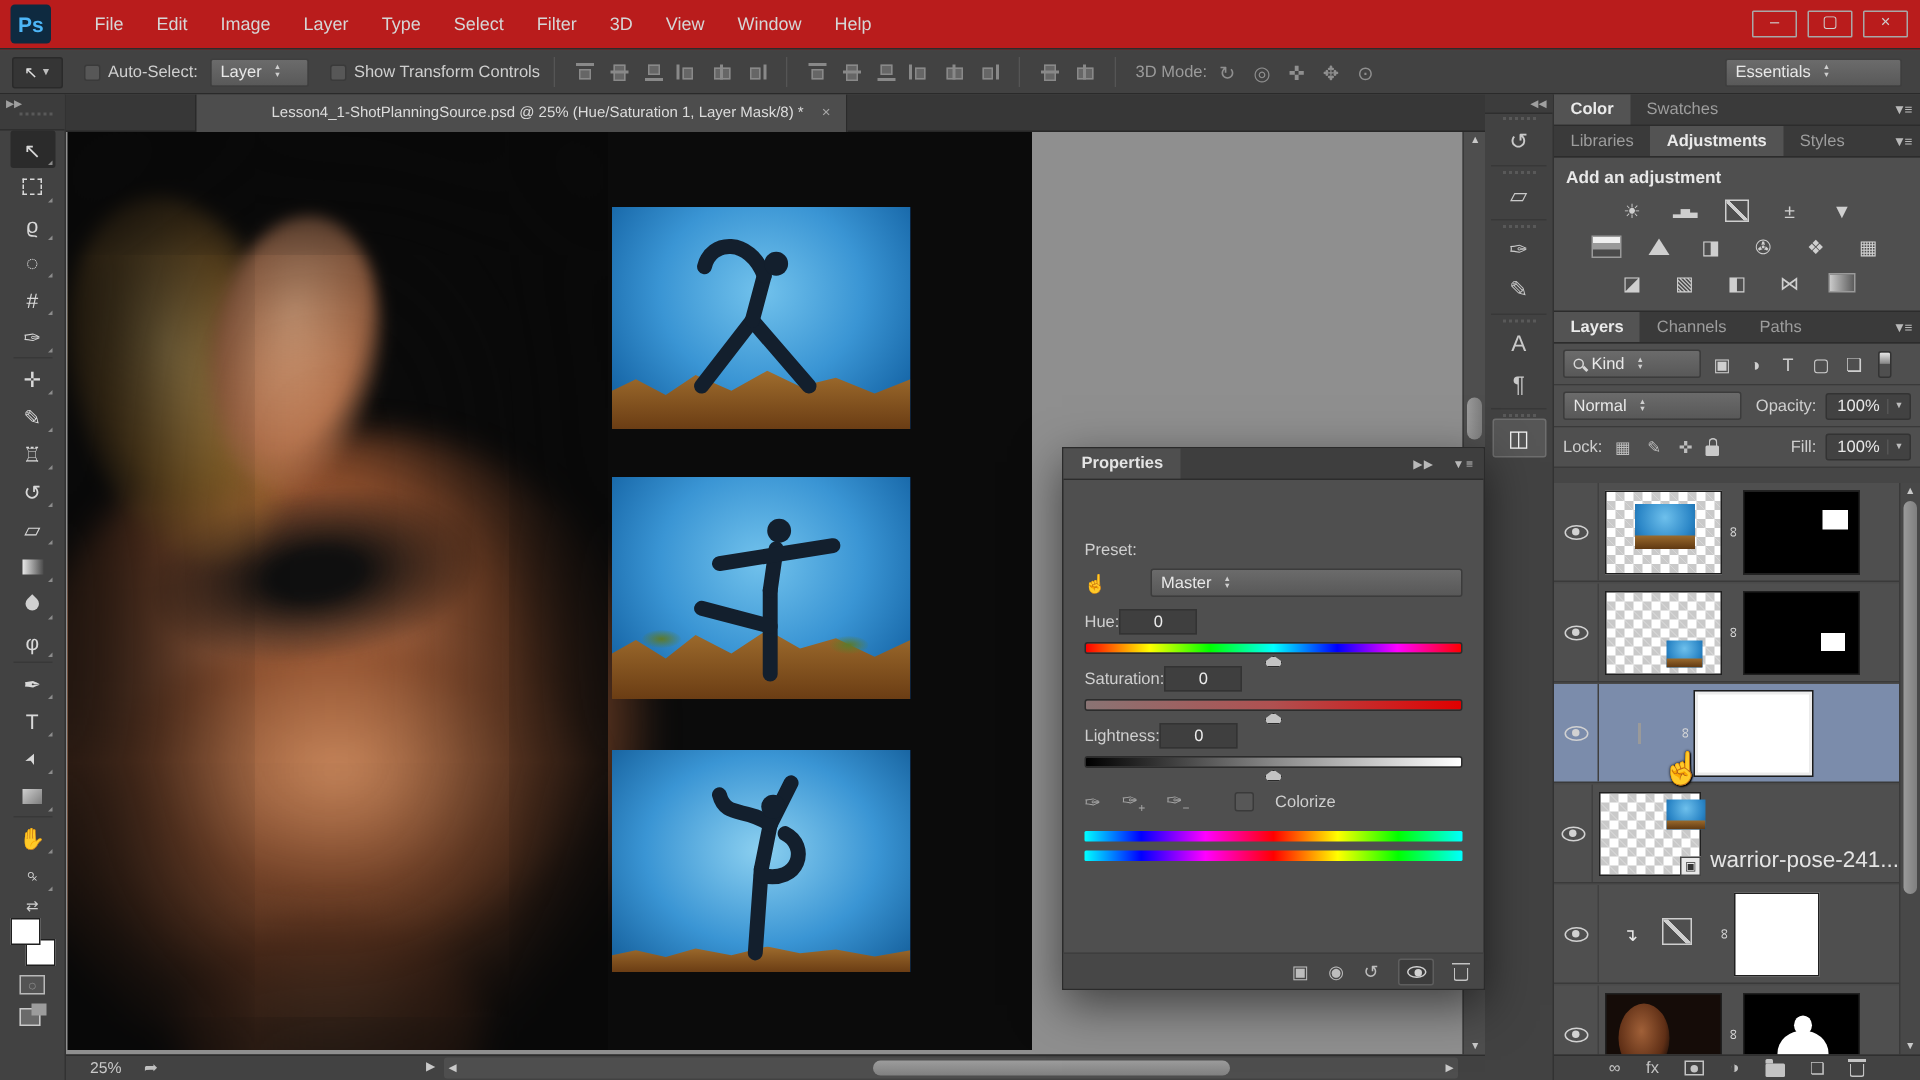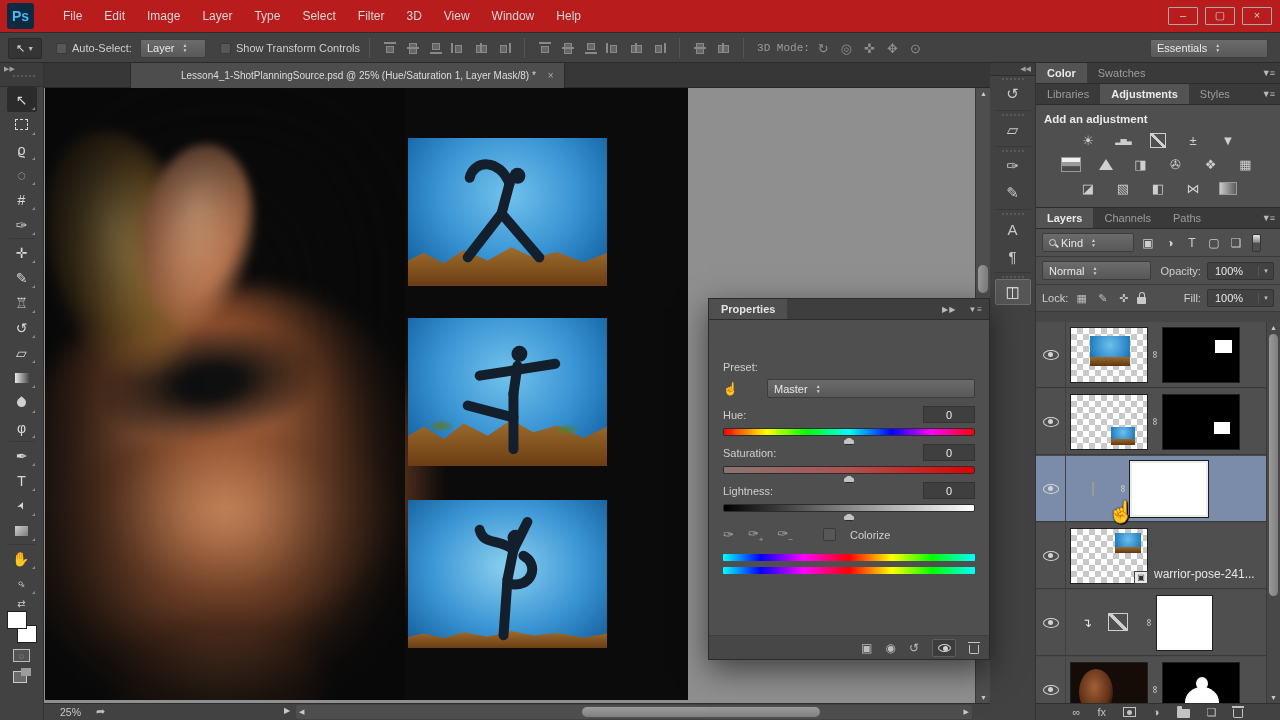--- a/index.html
+++ b/index.html
@@ -36,21 +36,21 @@
   .al-group { display:flex; gap:9px; margin:0 4px; }
   .al { width:14px; height:12px; position:relative; opacity:.5; }
   .al::before { content:''; position:absolute; background:#d0d0d0; }
   .al::after  { content:''; position:absolute; background:#8a8a8a; border:1px solid #d0d0d0; }
   .al.t::before { left:1px; right:1px; top:0; height:2px; } .al.t::after { left:3px; top:4px; width:6px; height:5px; }
   .al.mv::before{ left:1px; right:1px; top:5px; height:2px; z-index:1;} .al.mv::after{ left:3px; top:1px; width:6px; height:9px; }
   .al.b::before { left:1px; right:1px; bottom:0; height:2px; } .al.b::after { left:3px; bottom:4px; width:6px; height:5px; }
   .al.l::before { top:1px; bottom:1px; left:0; width:2px; } .al.l::after { top:3px; left:4px; width:5px; height:6px; }
   .al.mh::before{ top:1px; bottom:1px; left:6px; width:2px; z-index:1;} .al.mh::after{ top:3px; left:2px; width:9px; height:6px; }
   .al.r::before { top:1px; bottom:1px; right:0; width:2px; } .al.r::after { top:3px; right:4px; width:5px; height:6px; }
-  .mode3d-label { margin:0 8px 0 4px; color:#9b9b9b;font-family:Liberation Mono, monospace; }
+  .mode3d-label { margin:0 8px 0 4px; color:#9b9b9b; }
   .mode3d-icons { display:flex; gap:12px; color:#8f8f8f; font-size:13px; }
   .ws-dd { margin-left:auto; margin-right:12px; width:118px; }
 
   
   .toolbar { position:absolute; left:0; top:63px; width:44px; bottom:0; background:#424242;
              border-right:1px solid #323232; display:flex; flex-direction:column; align-items:center; }
   .dock-hdr { width:100%; height:24px; background:#3c3c3c; border-bottom:1px solid #2e2e2e;
               color:#9f9f9f; font-size:7px; text-align:left; padding:2px 0 0 4px; }
   .grip { width:22px; border-top:2px dotted #595959; margin:2px auto 1px; }
   .tool { width:30px; height:25px; display:flex; align-items:center; justify-content:center;
@@ -162,21 +162,21 @@
   .selcol-icon { width:18px; height:13px; background:linear-gradient(90deg,#c9c9c9,#5c5c5c); border:1px solid #9a9a9a; }
 
   .layers-ctl { background:#4f4f4f; border-bottom:1px solid #3a3a3a; padding:4px 6px; display:flex; align-items:center; gap:6px; color:#cfcfcf; }
   .dd { height:19px; background:linear-gradient(#6b6b6b,#585858); border:1px solid #3c3c3c; border-radius:2px;
         display:flex; align-items:center; padding:0 6px; color:#e8e8e8; }
   .mag { width:7px; height:7px; border:1.5px solid #d6d6d6; border-radius:50%; position:relative; margin-right:5px; }
   .mag::after { content:''; position:absolute; width:4px; height:1.5px; background:#d6d6d6; transform:rotate(45deg); right:-4px; bottom:-1px; }
   .fico { color:#cfcfcf; font-size:12px; width:16px; text-align:center; }
   .ftoggle { width:9px; height:18px; margin-left:2px; background:linear-gradient(#e8e8e8,#8a8a8a 45%,#4f4f4f 50%); border:1px solid #333; border-radius:2px; }
   .valcombo { height:18px; background:#424242; border:1px solid #333; border-radius:2px; color:#e8e8e8;
-              display:flex; align-items:center; padding:0 4px 0 7px; gap:15px; }
+              display:flex; align-items:center; padding:0 4px 0 7px; gap:5px; }
   .valcombo .dna { font-size:6px; color:#bdbdbd; border-left:1px solid #555; padding-left:4px; height:10px; line-height:10px; }
   .lockico { font-size:11px; color:#bdbdbd; width:15px; text-align:center; }
   .padlock { width:9px; height:7px; background:#c9c9c9; position:relative; margin-top:5px; border-radius:1px; }
   .padlock::before { content:''; position:absolute; top:-5px; left:1.5px; width:4px; height:5px;
                      border:1.5px solid #c9c9c9; border-bottom:none; border-radius:3px 3px 0 0; }
 
   
   .layers-list { position:absolute; left:0; right:0; top:259px; bottom:17px; background:#4a4a4a; overflow:hidden; }
   .lrow { position:absolute; left:0; right:14px; height:66px; background:#4f4f4f; border-bottom:1px solid #3a3a3a;
           display:flex; align-items:center; }
@@ -190,21 +190,21 @@
                              linear-gradient(45deg,#c9c9c9 25%,#ffffff 25%,#ffffff 75%,#c9c9c9 75%);
             background-size:12px 12px; background-position:0 0,6px 6px; }
   .mini { position:absolute; overflow:hidden;
           background:radial-gradient(ellipse at 50% 30%, #6ec0ec 0%, #2d88c8 60%, #0f5a98 100%); }
   .mini::after { content:''; position:absolute; left:0; right:0; bottom:0; height:30%;
                  background:linear-gradient(#9a6a2d,#5f3811); }
   .mask { width:78px; height:56px; border:1px solid #202020; background:#000; position:relative; }
   .mask .wrect { position:absolute; background:#fff; }
   .mask.msel { border:2px solid #ececec; outline:1px solid #1c1c1c; background:#fff; }
   .masklink { color:#d8d8d8; font-size:10px; transform:rotate(90deg); display:inline-block; width:14px; text-align:center; }
-  .lname { color:#e4e4e4; font-size:12px; margin-left:6px; white-space:nowrap;margin-top:36px; }
+  .lname { color:#e4e4e4; font-size:15px; margin-left:6px; white-space:nowrap;margin-top:36px; }
   .sobadge { position:absolute; right:-1px; bottom:-1px; width:14px; height:13px; background:#e8e8e8; border:1px solid #444;
              display:flex; align-items:center; justify-content:center; font-size:8px; color:#333; }
   .adj-mini { width:24px; height:18px; }
   .clip-arrow { color:#e8e8e8; font-size:12px; }
   .silh { position:absolute; left:22px; bottom:0; width:34px; height:30px; background:#fff; border-radius:50% 50% 20% 20%; }
   .silh::before { content:''; position:absolute; left:11px; top:-10px; width:12px; height:13px; background:#fff; border-radius:50%; }
   .w6thumb { background:#150c08; }
   .w6thumb::before { content:''; position:absolute; left:8px; top:6px; width:34px; height:46px; border-radius:50%;
                      background:radial-gradient(ellipse at 45% 40%, #a06038 0%, #5f2f16 60%, rgba(20,8,4,0) 85%); }
   .llscroll { position:absolute; right:0; top:0; bottom:0; width:14px; background:#484848; border-left:1px solid #3a3a3a;
@@ -229,21 +229,21 @@
   .props .titlerow { height:32px; display:flex; align-items:center; gap:8px; padding:0 10px; border-bottom:1px solid #414141; }
   .pico1 { width:27px; height:21px; border:1px solid #707070; background:#454545; display:flex; align-items:center; justify-content:center; }
   .pico2 { width:21px; height:21px; background:#393939; border:1px solid #2d2d2d; display:flex; align-items:center; justify-content:center; }
   .pico2::before { content:''; width:9px; height:9px; border-radius:50%; background:#bdbdbd; }
   .ptitle { color:#ececec; font-weight:bold; font-size:12px; }
   .pbody { position:absolute; left:0; right:0; top:54px; bottom:24px; padding:8px 14px; color:#cfcfcf; }
   .prow { display:flex; align-items:center; margin-bottom:6px; }
   .prow .lab { width:44px; }
   .prow .dd { flex:1; }
   .handico { width:20px; font-size:12px; color:#c9c9c9; }
-  .sl-label-row { display:flex; align-items:center; justify-content:space-between; margin:8px 0 5px; }
+  .sl-label-row { display:flex; align-items:center; justify-content:flex-start; margin:8px 0 5px; }
   .valbox { width:52px; height:17px; background:#3f3f3f; border:1px solid #333; color:#ececec;
             display:flex; align-items:center; justify-content:center; font-size:11px; }
   .slider { position:relative; height:8px; border:1px solid #2c2c2c; border-radius:2px; margin-bottom:2px; }
   .slider .th { position:absolute; left:calc(50% - 6px); top:8px; width:12px; height:8px; background:#c3c3c3;
                 border:1px solid #2a2a2a; clip-path:polygon(50% 0,100% 55%,80% 100%,20% 100%,0 55%); }
   .hue-sl { background:linear-gradient(90deg,#f00 0%,#ff0 17%,#0f0 33%,#0ff 50%,#00f 67%,#f0f 83%,#f00 100%); }
   .sat-sl { background:linear-gradient(90deg,#8a7474 0%,#b05050 50%,#e00000 100%); }
   .lig-sl { background:linear-gradient(90deg,#000 0%,#888 50%,#fff 100%); }
   .dropper-row { display:flex; align-items:center; gap:14px; margin:14px 0 10px; }
   .dropper { color:#a8a8a8; font-size:13px; position:relative; }

